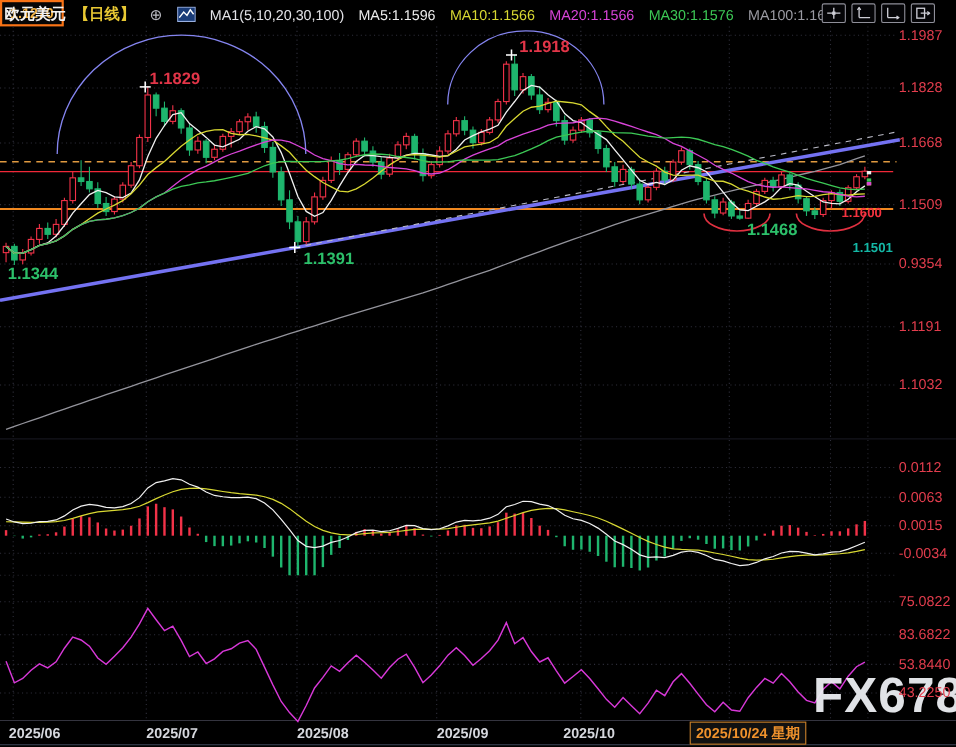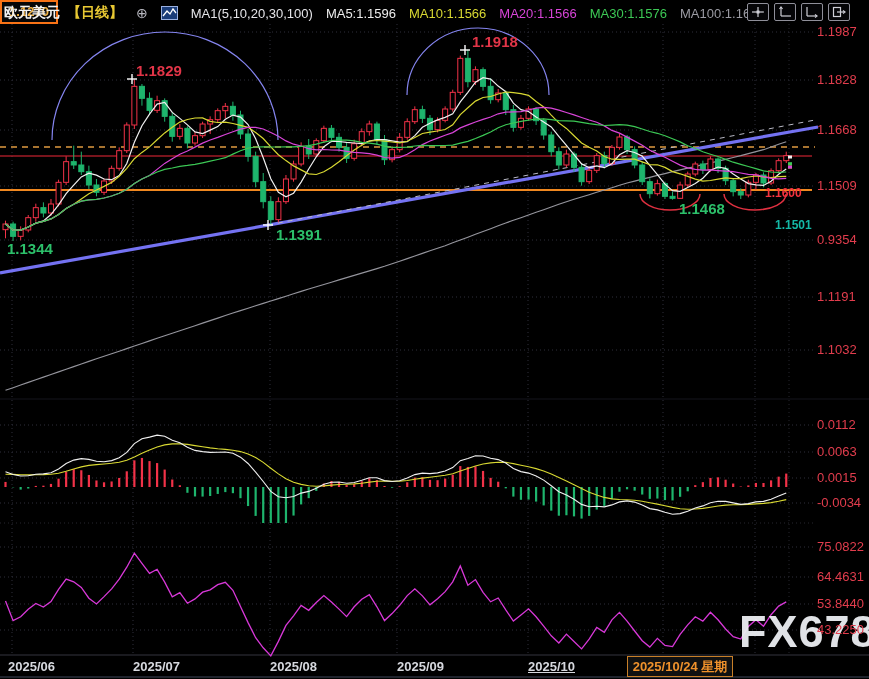--- a/index.html
+++ b/index.html
@@ -461,33 +461,33 @@
 
   <div class="tag" id="tag-current">1.1600</div>
   <div class="tag" id="tag-support">1.1501</div>
   <div id="tag-alert">1.1270</div>
 
   <div id="xlabels">
       <span class="xlabel" style="left: 8px;">2025/06</span>
       <span class="xlabel" style="left: 133px;">2025/07</span>
       <span class="xlabel" style="left: 270px;">2025/08</span>
       <span class="xlabel" style="left: 397px;">2025/09</span>
-      <span class="xlabel" style="left: 528px; text-decoration: underline;">2025/10</span>
+      <span class="xlabel" style="left: 512px;">2025/10</span>
     </div>
   <div id="date-box">2025/10/24 星期五</div>
 
   <div id="watermark">FX678</div>
 <span class="ovl-label" style="left: 817px; top: 24px;">1.1987</span>
     <span class="ovl-label" style="left: 817px; top: 72px;">1.1828</span>
     <span class="ovl-label" style="left: 817px; top: 122px;">1.1668</span>
     <span class="ovl-label" style="left: 817px; top: 178px;">1.1509</span>
     <span class="ovl-label" style="left: 817px; top: 232px;">0.9354</span>
     <span class="ovl-label" style="left: 817px; top: 289px;">1.1191</span>
     <span class="ovl-label" style="left: 817px; top: 342px;">1.1032</span>
     <span class="ovl-label" style="left: 817px; top: 417px;">0.0112</span>
     <span class="ovl-label" style="left: 817px; top: 444px;">0.0063</span>
     <span class="ovl-label" style="left: 817px; top: 470px;">0.0015</span>
     <span class="ovl-label" style="left: 817px; top: 495px;">-0.0034</span>
     <span class="ovl-label" style="left: 817px; top: 539px;">75.0822</span>
-    <span class="ovl-label" style="left: 817px; top: 569px;">64.4631</span>
+    <span class="ovl-label" style="left: 817px; top: 569px;">83.6822</span>
     <span class="ovl-label" style="left: 817px; top: 596px;">53.8440</span>
     <span class="ovl-label" style="left: 817px; top: 622px;">43.2250</span>
   </div>
 
 </body></html>

